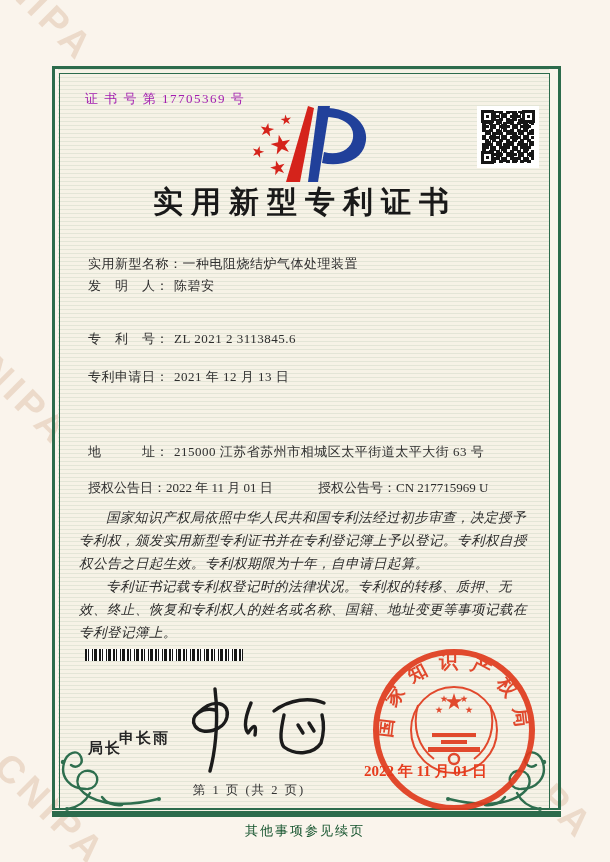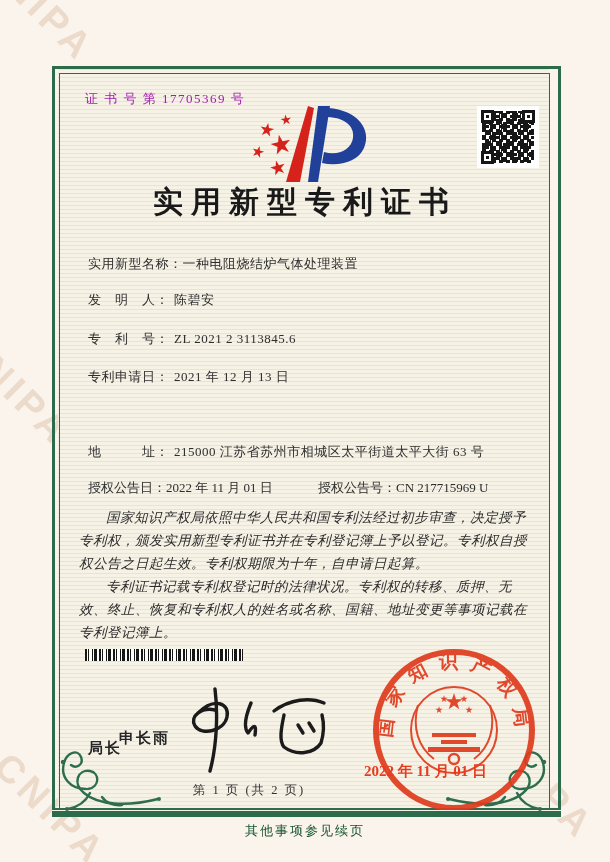--- a/index.html
+++ b/index.html
@@ -157,21 +157,21 @@
       <use href="#star" transform="translate(24,48) scale(0.62) rotate(16)"></use>
       <use href="#star" transform="translate(44,64) scale(0.78) rotate(-15)"></use>
     </g>
   </svg>
 
   <div class="title">实用新型专利证书</div>
 
   <div class="field-row" style="top:255px">
     <span class="field-label">实用新型名称：</span><span class="field-value">一种电阻烧结炉气体处理装置</span>
   </div>
-  <div class="field-row" style="top:291px">
+  <div class="field-row" style="top:277px">
     <span class="field-label">发　明　人：</span><span class="field-value">陈碧安</span>
   </div>
   <div class="field-row" style="top:330px">
     <span class="field-label">专　利　号：</span><span class="field-value">ZL 2021 2 3113845.6</span>
   </div>
   <div class="field-row" style="top:368px">
     <span class="field-label">专利申请日：</span><span class="field-value">2021 年 12 月 13 日</span>
   </div>
   <div class="field-row" style="top:443px">
     <span class="field-label">地　　　址：</span><span class="field-value">215000 江苏省苏州市相城区太平街道太平大街 63 号</span>

